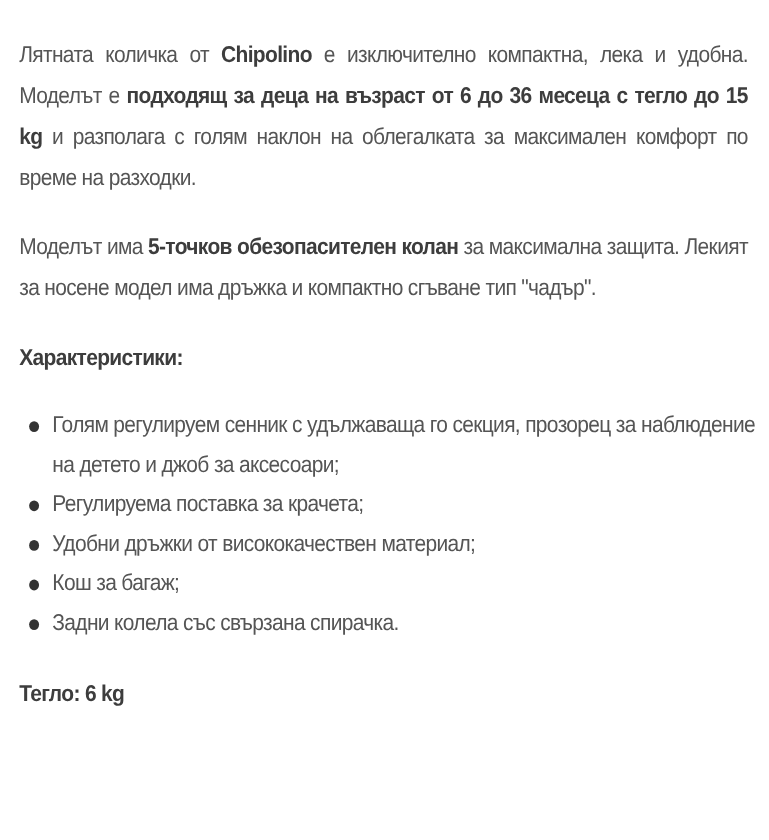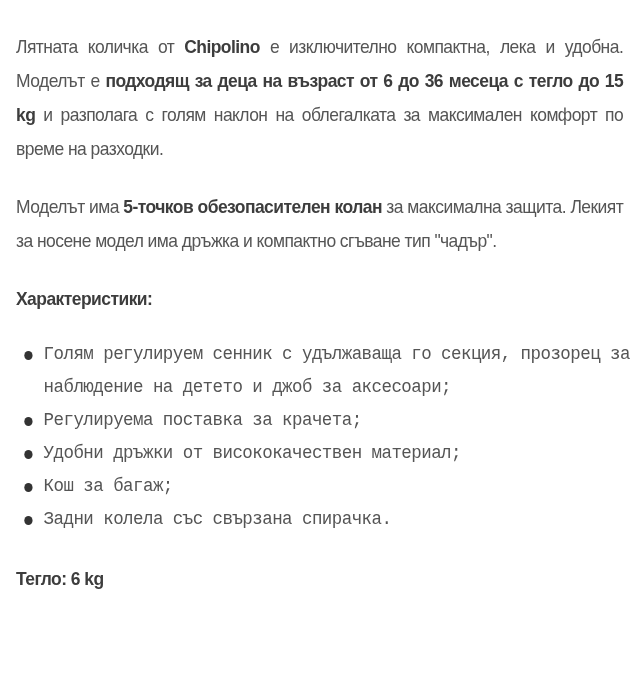--- a/index.html
+++ b/index.html
@@ -13,21 +13,21 @@
     font-size: 19px; line-height: 34px;
     text-align: justify; margin: 0 0 24px 0;
     letter-spacing: -0.6px;
     transform: scaleX(0.92); transform-origin: left top; width: 660px;
   }
   .para b, .heading, .weight { color: #3d3d3d; font-weight: bold; }
   .heading {
     font-size: 19px; line-height: 34px; margin: 10px 0 22px 0;
     letter-spacing: -0.6px; transform: scaleX(0.92); transform-origin: left top;
   }
-  ul.features { list-style: none; margin: 0 0 26px 0; padding: 0; font-family: Liberation Mono, monospace; }
+  ul.features { list-style: none; margin: 0 0 26px 0; padding: 0; }
   ul.features li {
     position: relative; padding-left: 30px;
     font-size: 19px; line-height: 33px; letter-spacing: -0.6px;
     transform: scaleX(0.92); transform-origin: left top; width: 640px;
   }
   ul.features li .bullet {
     position: absolute; left: 9px; top: 13px;
     width: 9px; height: 9px; border-radius: 50%; background: #333;
   }
   .weight {

